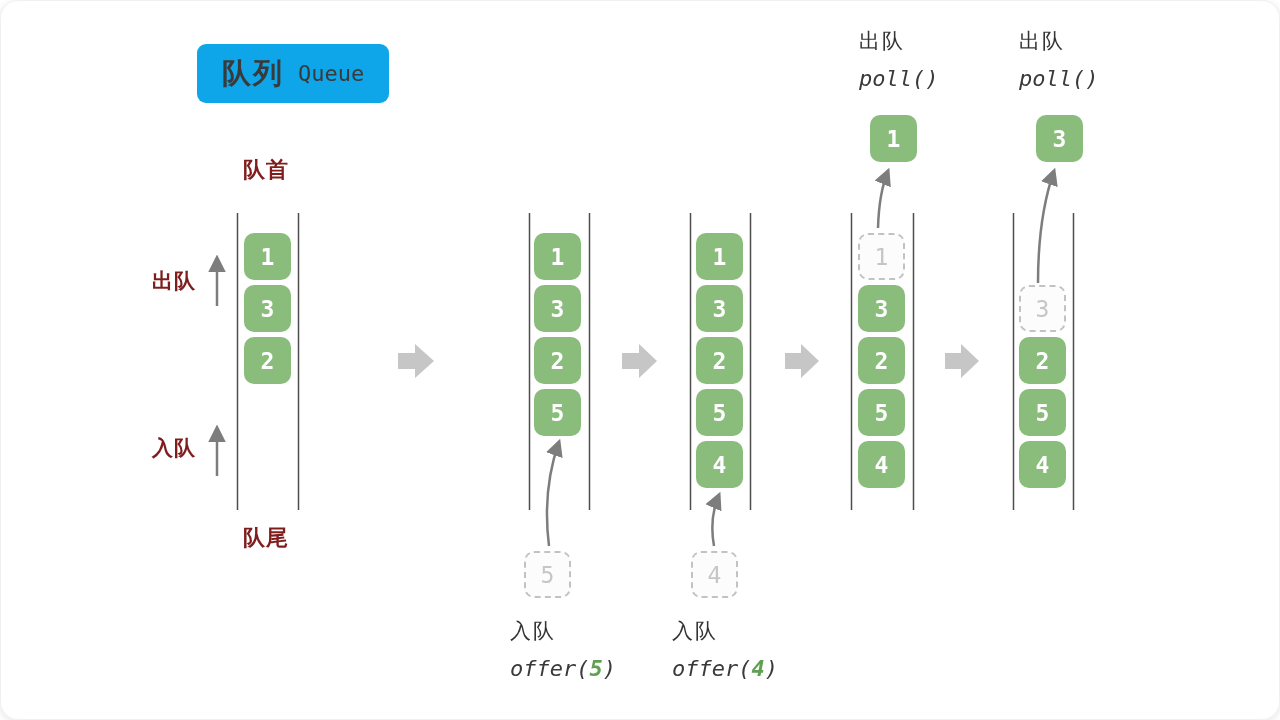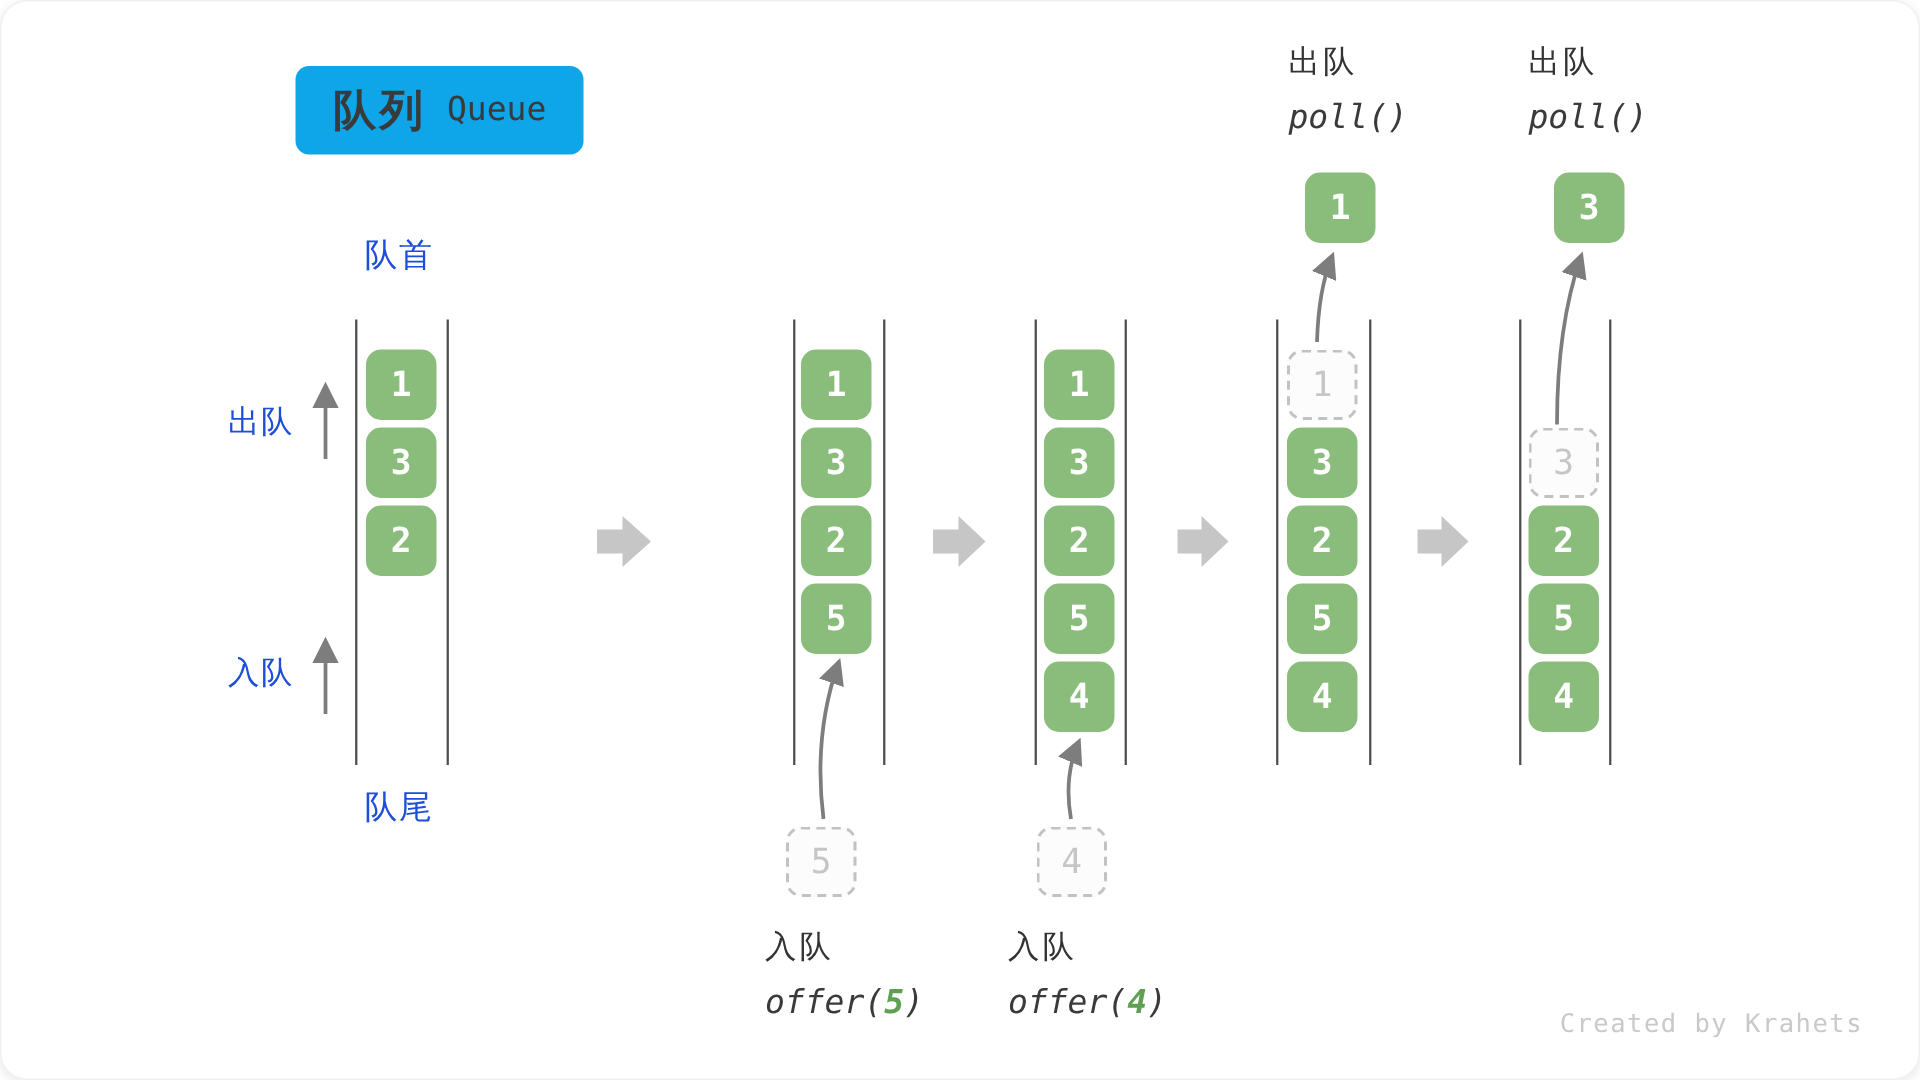--- a/index.html
+++ b/index.html
@@ -12,21 +12,21 @@
   }
   .overlay{position:absolute;left:0;top:0;width:1280px;height:720px;}
 
   .title-badge{
     position:absolute;left:169px;top:44px;height:59px;padding:0 25px;
     background:#0ea5e9;border-radius:9px;display:flex;align-items:center;gap:14px;margin-left:28px;
   }
   .title-zh{font-weight:700;font-size:29px;color:#3a3a3a;letter-spacing:2px;}
   .title-en{font-family:"DejaVu Sans Mono",monospace;font-size:22px;color:#3a3a3a;}
 
-  .lbl{position:absolute;font-weight:400;font-size:22px;color:#1d4ed8;letter-spacing:1px;}
+  .lbl{position:absolute;font-weight:700;font-size:22px;color:#7f1d1d;letter-spacing:1px;}
   .lbl.side{font-size:21px;}
 
   .box{
     position:absolute;width:47px;height:47px;border-radius:10px;
     background:#8ABD7C;color:#ffffff;display:flex;align-items:center;justify-content:center;
     font-family:"DejaVu Sans Mono",monospace;font-weight:700;font-size:23px;
     box-sizing:border-box;
   }
   .box.ghost{
     background:#fcfcfc;border:2px dashed #c2c2c2;color:#c6c6c6;font-weight:400;
@@ -139,15 +139,14 @@
 
   <div class="op" style="left:859px;top:27px">
     <div class="op-zh">出队</div>
     <div class="op-code">poll()</div>
   </div>
   <div class="op" style="left:1019px;top:27px">
     <div class="op-zh">出队</div>
     <div class="op-code">poll()</div>
   </div>
 
-  <div class="watermark">Created by Krahets</div>
 
 </div>
 
 </body></html>

